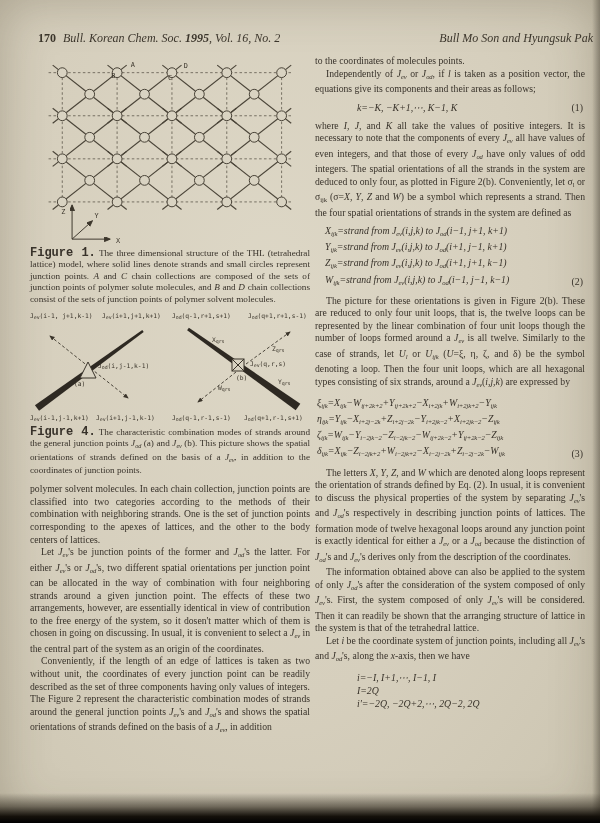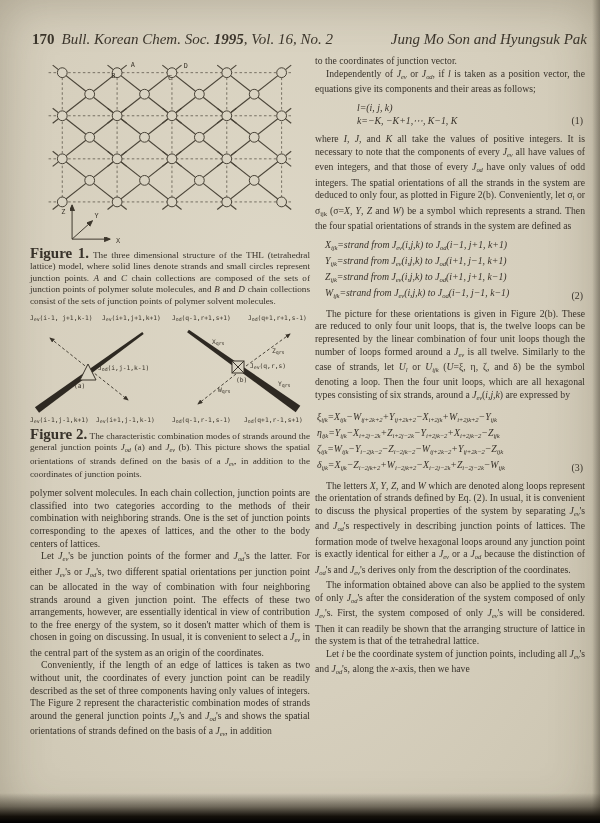--- a/index.html
+++ b/index.html
@@ -7,32 +7,32 @@
     position:relative; width:600px; height:823px; overflow:hidden;
     background: radial-gradient(ellipse at 45% 35%, #ddd7c6 0%, #d6cfbd 55%, #cbc4b0 100%);
     box-shadow: inset 0 0 50px rgba(70,58,35,.28);
     font-family:"Liberation Serif","DejaVu Serif",serif;
     color:#38322a;
   }
   .scan-bottom{position:absolute;left:0;bottom:0;width:100%;height:30px;
     background:linear-gradient(to bottom, rgba(20,16,10,0) 0%, rgba(40,34,24,.55) 45%, #15110b 78%, #000 100%);}
   .scan-right{position:absolute;right:0;top:0;width:8px;height:100%;
     background:linear-gradient(to right, rgba(20,16,10,0), rgba(30,25,16,.35));}
-  .hdr{position:absolute;left:32px;top:31px;width:555px;display:flex;justify-content:space-between;
-    font-size:15px;color:#3b352b;align-items:center;}
+  .hdr{position:absolute;left:38px;top:31px;width:555px;display:flex;justify-content:space-between;
+    font-size:12px;color:#3b352b;align-items:center;}
   .hdr .jref{font-style:italic;}
   .hdr .pgnum{font-style:normal;font-weight:bold;margin-right:7px;}
   .hdr .yr{font-weight:bold;}
   .hdr .auth{font-style:italic;}
   .colL{position:absolute;left:30px;top:55px;width:280px;}
   .colR{position:absolute;left:315px;top:55px;width:270px;}
   p.body{margin:0;font-size:9.7px;line-height:12.6px;text-align:justify;text-indent:11px;}
   p.body.noind{text-indent:0;}
   .cap{margin:3px 0 7px 0;font-size:9.2px;line-height:11.4px;text-align:justify;}
-  .cap b{font-size:15px;}
+  .cap b{font-size:12px;font-family:Liberation Mono, monospace;}
   sub{font-size:0.68em;vertical-align:-0.28em;letter-spacing:-0.02em;}
   .eq{position:relative;margin:5px 0 6px 0;font-size:9.8px;line-height:13.2px;font-style:italic;}
   .eq .ln{white-space:nowrap;}
   .eq .eqnum{position:absolute;right:2px;bottom:0;font-style:normal;}
   .eq1 .ln,.eq4 .ln{margin-left:42px;}
   .eq2 .ln{margin-left:10px;}
   .eq3 .ln{margin-left:2px;}
   .fig1svg{display:block;margin:2px 0 0 0;}
   .fig2{position:relative;height:112px;margin:6px 0 2px 0;}
   .f2d{position:absolute;top:0;height:112px;}
@@ -44,21 +44,21 @@
   .f2lbl sub{font-size:0.78em;}
   text.figtxt{font-family:"DejaVu Sans Mono",monospace;font-size:7px;fill:#3a342a;}
 </style>
 </head>
 <body>
 
 <div id="page">
 
   <div class="hdr">
     <span><span class="pgnum">170</span><span class="jref"><span>Bull. Korean Chem. Soc. </span><span class="yr">1995</span><span>, Vol. 16, No. 2</span></span></span>
-    <span class="auth">Jung Mo Son and Hyungsuk Pak</span>
+    <span class="auth">Bull Mo Son and Hyungsuk Pak</span>
   </div>
 
   <div class="colL">
 
     <svg id="lattice-svg" class="fig1svg" width="278" height="188" viewBox="0 0 278 192">
       <g id="lattice-gen">
           <line x1="16" y1="16" x2="264" y2="16" stroke="#4a4438" stroke-width="0.7" stroke-dasharray="2.6,2.4"></line>
           <line x1="16" y1="60" x2="264" y2="60" stroke="#4a4438" stroke-width="0.7" stroke-dasharray="2.6,2.4"></line>
           <line x1="16" y1="104" x2="264" y2="104" stroke="#4a4438" stroke-width="0.7" stroke-dasharray="2.6,2.4"></line>
           <line x1="16" y1="148" x2="264" y2="148" stroke="#4a4438" stroke-width="0.7" stroke-dasharray="2.6,2.4"></line>
@@ -207,33 +207,32 @@
         <span class="f2lbl" style="left:100px;top:33px">Z<sub>qrs</sub></span>
         <span class="f2lbl" style="left:78px;top:48px">J<sub>ev</sub>(q,r,s)</span>
         <span class="f2lbl" style="left:64px;top:62px">(b)</span>
         <span class="f2lbl" style="left:46px;top:72px">W<sub>qrs</sub></span>
         <span class="f2lbl" style="left:106px;top:66px">Y<sub>qrs</sub></span>
         <span class="f2lbl" style="left:0;top:102px">J<sub>od</sub>(q-1,r-1,s-1)</span>
         <span class="f2lbl" style="left:72px;top:102px">J<sub>od</sub>(q+1,r-1,s+1)</span>
       </div>
     </div>
 
-    <p class="cap"><b>Figure 2.</b><span> The characteristic combination modes of strands around the general junction points <i>J<sub>od</sub></i> (a) and <i>J<sub>ev</sub></i> (b). This picture shows the spatial orientations of strands defined on the basis of a <i>J<sub>ev</sub></i>, in addition to the coordinates of junction points.</span></p>
+    <p class="cap"><b>Figure 4.</b><span> The characteristic combination modes of strands around the general junction points <i>J<sub>od</sub></i> (a) and <i>J<sub>ev</sub></i> (b). This picture shows the spatial orientations of strands defined on the basis of a <i>J<sub>ev</sub></i>, in addition to the coordinates of junction points.</span></p>
 
     <p class="body noind">polymer solvent molecules. In each chain collection, junction points are classified into two categories according to the methods of their combination with neighboring strands. One is the set of junction points corresponding to the apexes of lattices, and the other to the body centers of lattices.</p>
     <p class="body">Let <i>J<sub>ev</sub></i>'s be junction points of the former and <i>J<sub>od</sub></i>'s the latter. For either <i>J<sub>ev</sub></i>'s or <i>J<sub>od</sub></i>'s, two different spatial orientations per junction point can be allocated in the way of combination with four neighboring strands around a given junction point. The effects of these two arrangements, however, are essentially identical in view of contribution to the free energy of the system, so it dosen't matter which of them is chosen in going on discussing. In usual, it is convenient to select a <i>J<sub>ev</sub></i> in the central part of the system as an origin of the coordinates.</p>
     <p class="body">Conveniently, if the length of an edge of lattices is taken as two without unit, the coordinates of every junction point can be readily described as the set of three components having only values of integers. The Figure 2 represent the characteristic combination modes of strands around the general junction points <i>J<sub>ev</sub></i>'s and <i>J<sub>od</sub></i>'s and shows the spatial orientations of strands defined on the basis of a <i>J<sub>ev</sub></i>, in addition</p>
   </div>
 
   <div class="colR">
-    <p class="body noind">to the coordinates of junction vector.</p>
+    <p class="body noind">to the coordinates of molecules points.</p>
     <p class="body">Independently of <i>J<sub>ev</sub></i> or <i>J<sub>od</sub></i>, if <i>l</i> is taken as a position vector, the equations give its components and their areas as follows;</p>
 
     <div class="eq eq1">
-      <div class="ln">l=(i, j, k)</div>
       <div class="ln">k=−K, −K+1,⋯, K−1, K</div>
       <span class="eqnum">(1)</span>
     </div>
 
     <p class="body noind">where <i>I</i>, <i>J</i>, and <i>K</i> all take the values of positive integers. It is necessary to note that the components of every <i>J<sub>ev</sub></i> all have values of even integers, and that those of every <i>J<sub>od</sub></i> have only values of odd integers. The spatial orientations of all the strands in the system are deduced to only four, as plotted in Figure 2(b). Conveniently, let σ<sub>l</sub> or σ<sub>ijk</sub> (σ=<i>X</i>, <i>Y</i>, <i>Z</i> and <i>W</i>) be a symbol which represents a strand. Then the four spatial orientations of strands in the system are defined as</p>
 
     <div class="eq eq2">
       <div class="ln">X<sub>ijk</sub>=strand from J<sub>ev</sub>(i,j,k) to J<sub>od</sub>(i−1, j+1, k+1)</div>
       <div class="ln">Y<sub>ijk</sub>=strand from J<sub>ev</sub>(i,j,k) to J<sub>od</sub>(i+1, j−1, k+1)</div>
       <div class="ln">Z<sub>ijk</sub>=strand from J<sub>ev</sub>(i,j,k) to J<sub>od</sub>(i+1, j+1, k−1)</div>
@@ -248,17 +247,22 @@
       <div class="ln">η<sub>ijk</sub>=Y<sub>ijk</sub>−X<sub>i+2j−2k</sub>+Z<sub>i+2j−2k</sub>−Y<sub>i+2jk−2</sub>+X<sub>i+2jk−2</sub>−Z<sub>ijk</sub></div>
       <div class="ln">ζ<sub>ijk</sub>=W<sub>ijk</sub>−Y<sub>i−2jk−2</sub>−Z<sub>i−2jk−2</sub>−W<sub>ij+2k−2</sub>+Y<sub>ij+2k−2</sub>−Z<sub>ijk</sub></div>
       <div class="ln">δ<sub>ijk</sub>=X<sub>ijk</sub>−Z<sub>i−2jk+2</sub>+W<sub>i−2jk+2</sub>−X<sub>i−2j−2k</sub>+Z<sub>i−2j−2k</sub>−W<sub>ijk</sub></div>
       <span class="eqnum">(3)</span>
     </div>
 
     <p class="body">The letters <i>X</i>, <i>Y</i>, <i>Z</i>, and <i>W</i> which are denoted along loops represent the orientation of strands defined by Eq. (2). In usual, it is convenient to discuss the physical properties of the system by separating <i>J<sub>ev</sub></i>'s and <i>J<sub>od</sub></i>'s respectively in describing junction points of lattices. The formation mode of twelve hexagonal loops around any junction point is exactly identical for either a <i>J<sub>ev</sub></i> or a <i>J<sub>od</sub></i> because the distinction of <i>J<sub>od</sub></i>'s and <i>J<sub>ev</sub></i>'s derives only from the description of the coordinates.</p>
     <p class="body">The information obtained above can also be applied to the system of only <i>J<sub>od</sub></i>'s after the consideration of the system composed of only <i>J<sub>ev</sub></i>'s. First, the system composed of only <i>J<sub>ev</sub></i>'s will be considered. Then it can readily be shown that the arranging structure of lattice in the system is that of the tetrahedral lattice.</p>
     <p class="body">Let <i>i</i> be the coordinate system of junction points, including all <i>J<sub>ev</sub></i>'s and <i>J<sub>od</sub></i>'s, along the <i>x</i>-axis, then we have</p>
 
+    <div class="eq eq4">
+      <div class="ln">i=−I, I+1,⋯, I−1, I</div>
+      <div class="ln">I=2Q</div>
+      <div class="ln">i′=−2Q, −2Q+2,⋯, 2Q−2, 2Q</div>
+    </div>
   </div>
 
   <div class="scan-right"></div>
   <div class="scan-bottom"></div>
 </div>
 
 </body></html>

